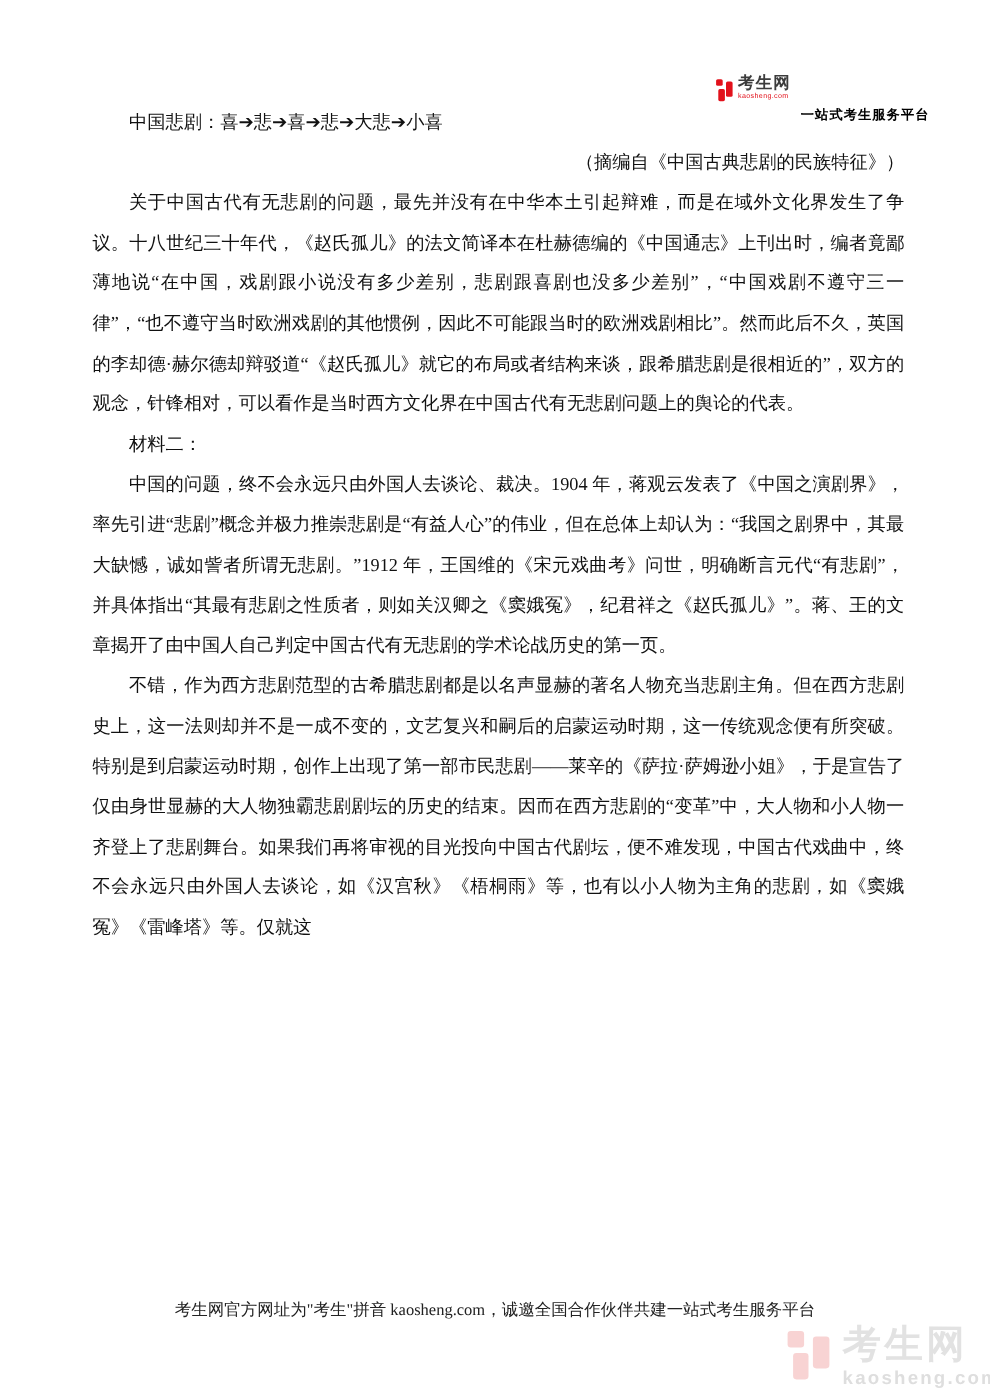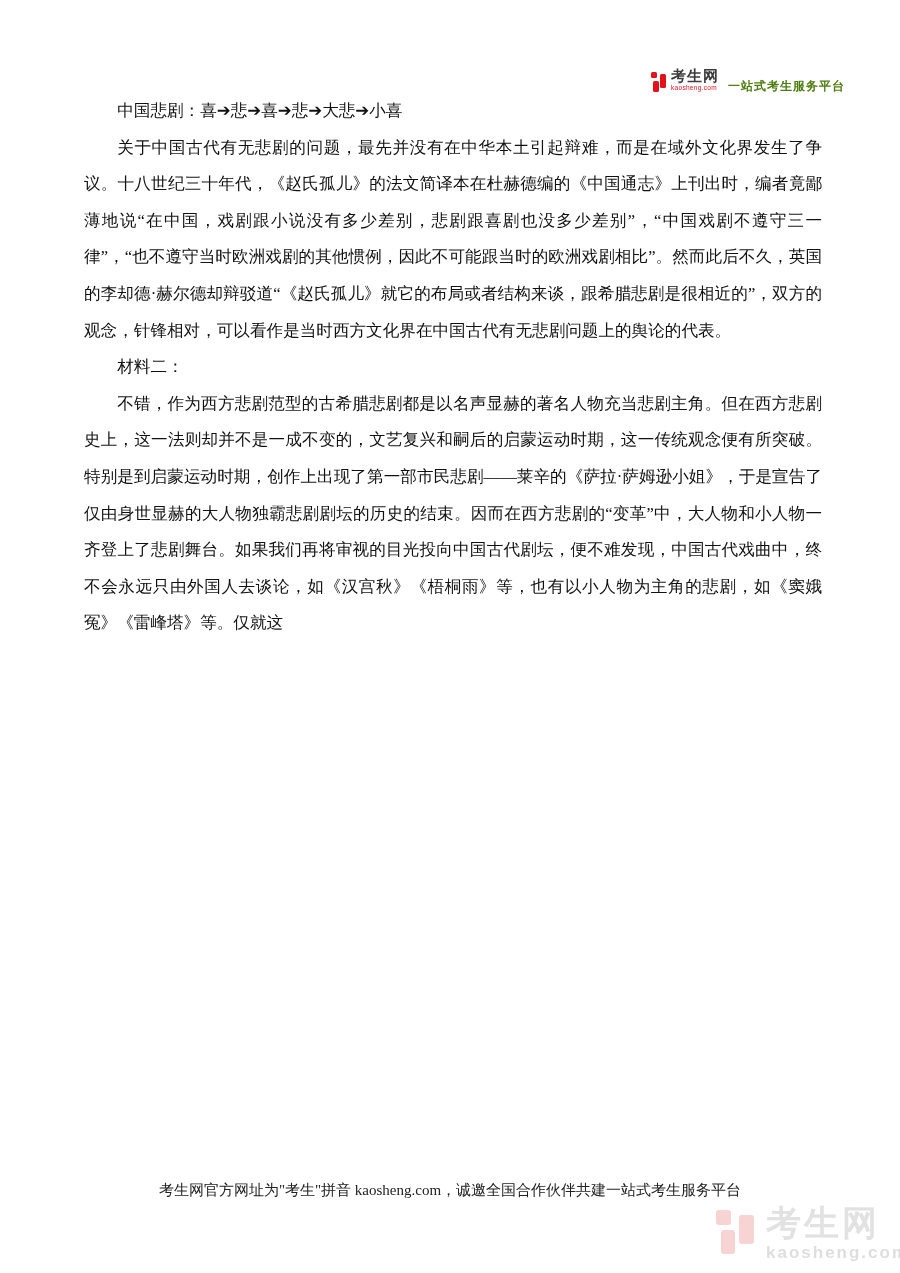--- a/index.html
+++ b/index.html
@@ -15,21 +15,21 @@
   .brand-icon .blk { position:absolute; background:#e2111b; border-radius:1.5px; }
   .brand-icon .b1 { left:0;   top:1px;  width:6px;  height:6px;  }
   .brand-icon .b2 { left:9px; top:3px;  width:6px;  height:14px; }
   .brand-icon .b3 { left:2px; top:10px; width:6px;  height:11px; }
   .brand-text { margin-left:3px; display:flex; flex-direction:column; line-height:1; }
   .brand-name { font-family:"Liberation Sans","DejaVu Sans",sans-serif; font-weight:bold;
                 font-size:15px; color:#3c3c3c; letter-spacing:1px; }
   .brand-domain { font-family:"Liberation Sans","DejaVu Sans",sans-serif; font-size:6.5px;
                   color:#e2111b; margin-top:2px; letter-spacing:.3px; }
   .brand-tagline { font-family:"Liberation Sans","DejaVu Sans",sans-serif; font-weight:bold;
-                   font-size:12px; color:#4d7c0f; margin-left:9px; margin-top:10px;
+                   font-size:12px; color:#000000; margin-left:9px; margin-top:28px;
                    letter-spacing:1px; white-space:nowrap; }
 
   
   .article { position:absolute; left:84px; top:93px; width:738px;
              font-size:16.6px; line-height:36.6px; text-align:justify; }
   .para { margin:0; text-indent:2em; }
   .para.right { text-align:right; text-indent:0; }
 
   
   .footer-note { position:absolute; left:0; top:1181px; width:100%;
@@ -59,22 +59,24 @@
   </span>
   <span class="brand-text">
     <span class="brand-name">考生网</span>
     <span class="brand-domain">kaosheng.com</span>
   </span>
   <span class="brand-tagline">一站式考生服务平台</span>
 </div>
 
 <div class="article">
     <p class="para">中国悲剧：喜➔悲➔喜➔悲➔大悲➔小喜</p>
+    <p class="para right">（摘编自《中国古典悲剧的民族特征》）</p>
     <p class="para">关于中国古代有无悲剧的问题，最先并没有在中华本土引起辩难，而是在域外文化界发生了争议。十八世纪三十年代，《赵氏孤儿》的法文简译本在杜赫德编的《中国通志》上刊出时，编者竟鄙薄地说“在中国，戏剧跟小说没有多少差别，悲剧跟喜剧也没多少差别”，“中国戏剧不遵守三一律”，“也不遵守当时欧洲戏剧的其他惯例，因此不可能跟当时的欧洲戏剧相比”。然而此后不久，英国的李却德·赫尔德却辩驳道“《赵氏孤儿》就它的布局或者结构来谈，跟希腊悲剧是很相近的”，双方的观念，针锋相对，可以看作是当时西方文化界在中国古代有无悲剧问题上的舆论的代表。</p>
     <p class="para">材料二：</p>
+    <p class="para">中国的问题，终不会永远只由外国人去谈论、裁决。1904 年，蒋观云发表了《中国之演剧界》，率先引进“悲剧”概念并极力推崇悲剧是“有益人心”的伟业，但在总体上却认为：“我国之剧界中，其最大缺憾，诚如訾者所谓无悲剧。”1912 年，王国维的《宋元戏曲考》问世，明确断言元代“有悲剧”，并具体指出“其最有悲剧之性质者，则如关汉卿之《窦娥冤》，纪君祥之《赵氏孤儿》”。蒋、王的文章揭开了由中国人自己判定中国古代有无悲剧的学术论战历史的第一页。</p>
     <p class="para">不错，作为西方悲剧范型的古希腊悲剧都是以名声显赫的著名人物充当悲剧主角。但在西方悲剧史上，这一法则却并不是一成不变的，文艺复兴和嗣后的启蒙运动时期，这一传统观念便有所突破。特别是到启蒙运动时期，创作上出现了第一部市民悲剧——莱辛的《萨拉·萨姆逊小姐》，于是宣告了仅由身世显赫的大人物独霸悲剧剧坛的历史的结束。因而在西方悲剧的“变革”中，大人物和小人物一齐登上了悲剧舞台。如果我们再将审视的目光投向中国古代剧坛，便不难发现，中国古代戏曲中，终不会永远只由外国人去谈论，如《汉宫秋》《梧桐雨》等，也有以小人物为主角的悲剧，如《窦娥冤》《雷峰塔》等。仅就这</p>
   </div>
 
 <div class="footer-note">考生网官方网址为"考生"拼音 kaosheng.com，诚邀全国合作伙伴共建一站式考生服务平台</div>
 
 <div class="watermark">
   <span class="wm-icon">
     <span class="blk b1"></span>
       <span class="blk b2"></span>
       <span class="blk b3"></span>

